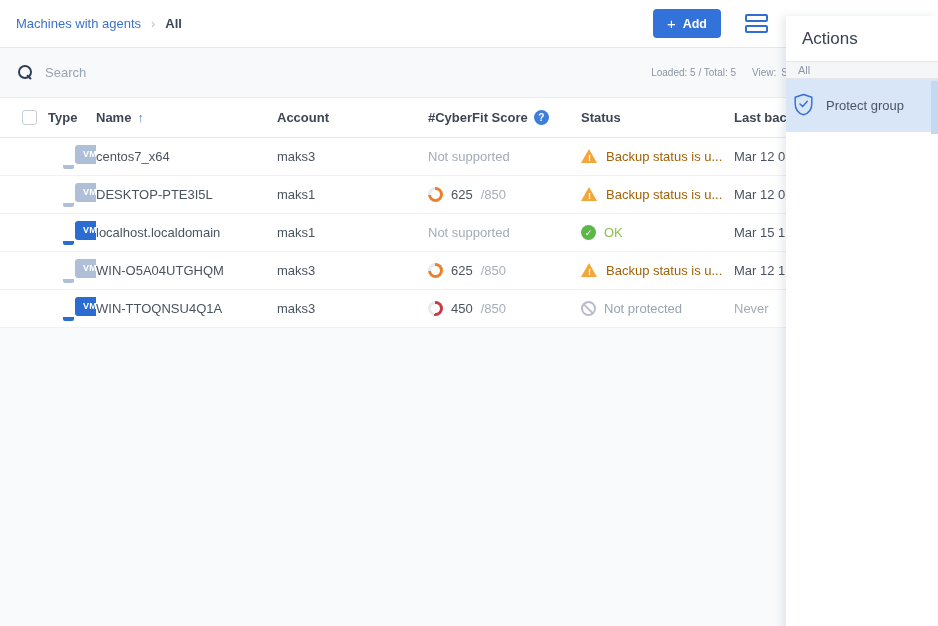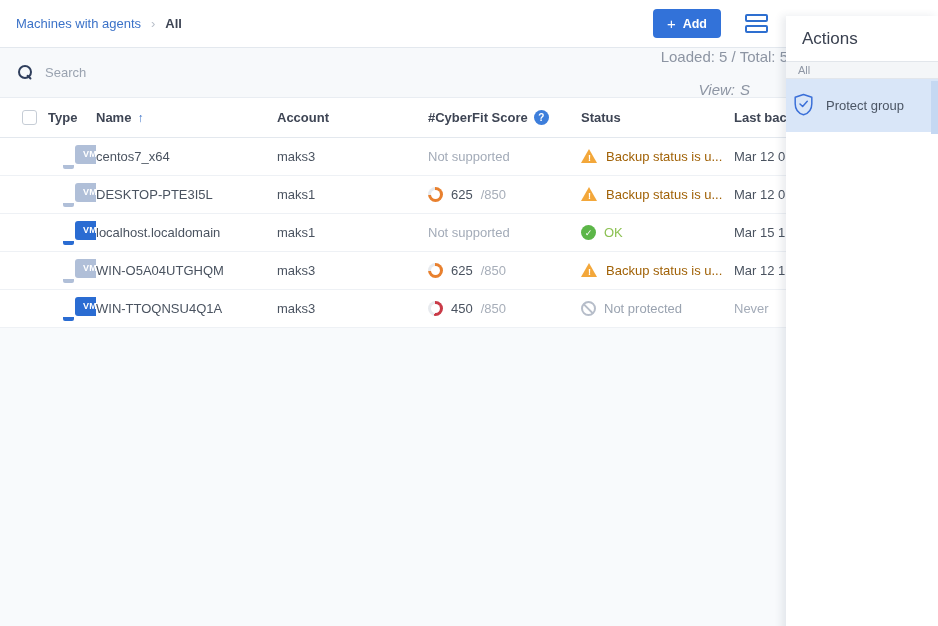--- a/index.html
+++ b/index.html
@@ -27,22 +27,22 @@
   .searchbar { height:50px; flex:none; display:flex; align-items:center; gap:12px;
                padding:0 150px 0 18px; background:#f7f9fb; border-bottom:1px solid #e9edf2; }
   .icon-search { position:relative; width:15px; height:15px; flex:none; }
   .icon-search::before { content:''; position:absolute; left:0; top:0; width:10px; height:10px;
                          border:2px solid #2f3e5c; border-radius:50%; }
   .icon-search::after { content:''; position:absolute; left:10px; top:8.5px; width:2.4px; height:6px;
                         background:#2f3e5c; border-radius:1px; transform:rotate(-45deg); }
   .search-input { flex:0 0 300px; border:none; outline:none; background:transparent; font-size:13px;
                   color:#3e4554; font-family:inherit; }
   .search-input::placeholder { color:#9aa3b0; }
-  .summary { margin-left:auto; display:flex; align-items:center; gap:16px; font-size:15px; color:#8d95a3; white-space:nowrap;flex-direction:column; }
-  .summary .view-group { display:flex; gap:5px;font-style:italic; }
+  .summary { margin-left:auto; display:flex; align-items:flex-end; gap:16px; font-size:10px; color:#8d95a3; white-space:nowrap; }
+  .summary .view-group { display:flex; gap:5px; }
 
   
   .grid { display:grid; grid-template-columns:32px 48px 181px 151px 153px 153px 220px;
           align-items:center; padding-left:16px; }
   .thead { height:40px; flex:none; background:#fff; border-bottom:1px solid #e3e8ee;
            font-size:13px; font-weight:600; color:#3e4554; }
   .th { display:flex; align-items:center; gap:6px; white-space:nowrap; overflow:hidden;text-align:center; }
   .checkbox { width:15px; height:15px; margin-left:6px; border:1px solid #c6cdd6; border-radius:3px;
               background:#fff; cursor:pointer; }
   .sort-arrow { color:#3b72c8; font-size:12px; }

